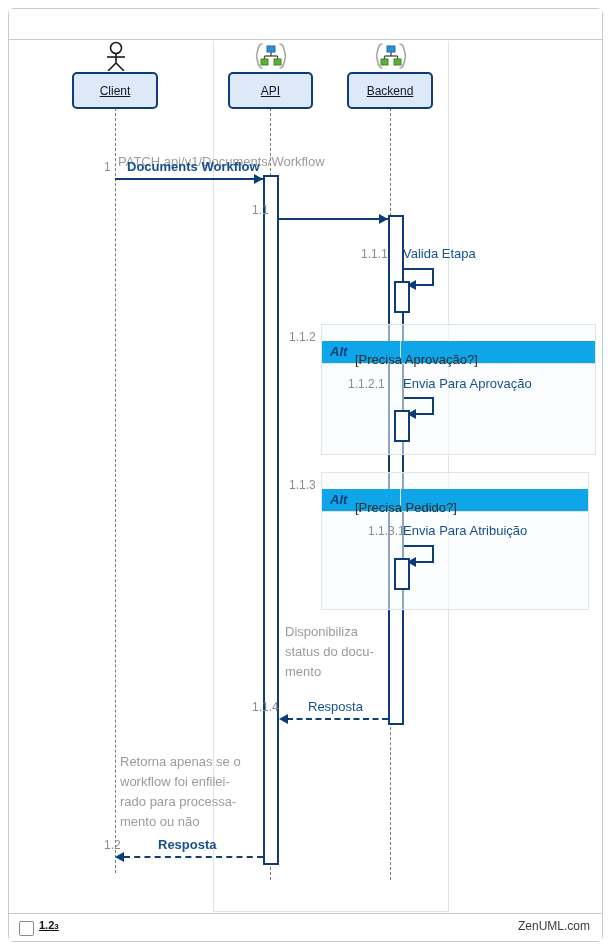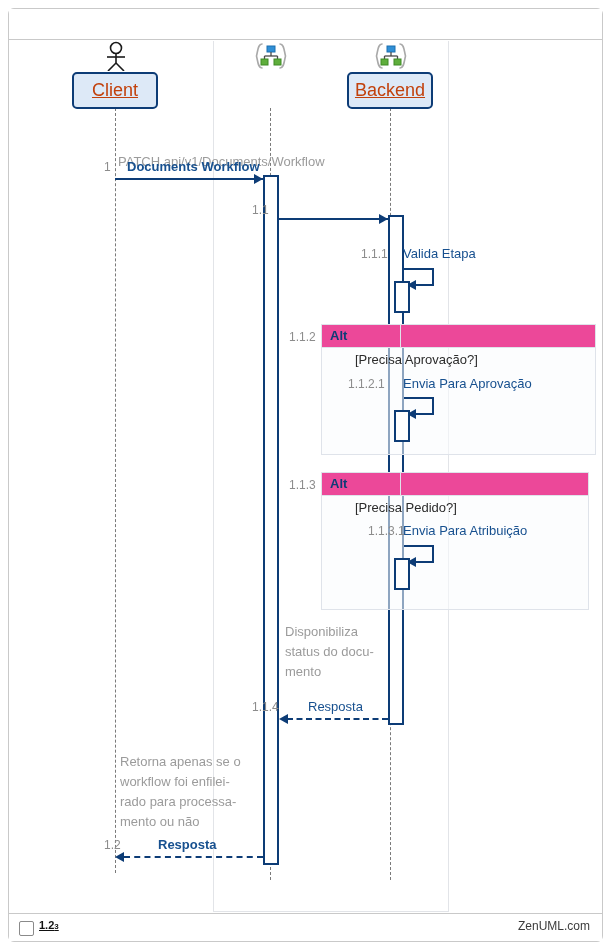--- a/index.html
+++ b/index.html
@@ -72,21 +72,21 @@
   .participant{
     position:absolute;
     height:37px;
     border:2px solid #0d3c76;
     border-radius:5px;
     background:#dde9f7;
     box-sizing:border-box;
     display:flex;align-items:center;justify-content:center;
   }
   .participant .pname{
-    font-size:18px;color:#c2410c;
+    font-size:12px;color:#0f172a;
     text-decoration:underline;
     white-space:nowrap;
   }
 
   
   .actor-icon{position:absolute;width:26px;height:30px;}
   
   .svc-icon{position:absolute;width:34px;height:28px;}
 
   
@@ -143,24 +143,25 @@
   }
 
   
   .fragment{
     position:absolute;
     border:1px solid #dfe3ea;
     background:rgba(250,251,253,0.55);
     box-sizing:border-box;
   }
   .fragment-head{
-    position:absolute;left:0;top:0;right:0;height:23px;
-    background:#ec4899;
+    position:absolute;left:0;top:16px;right:0;height:23px;
+    background:#0ea5e9;
     border-bottom:1px solid #dfe3ea;
     box-sizing:border-box;
+    font-style:italic;
   }
   .fragment-head .kw{
     position:absolute;left:8px;top:3px;
     font-size:13px;font-weight:bold;color:#0d3c76;
   }
   .fragment-head .divider{
     position:absolute;top:0;bottom:0;width:0;
     border-left:1px solid #dfe3ea;
   }
   .fragment-cond{
@@ -203,20 +204,23 @@
     <path d="M8 2 C4 2 4 8 2.5 14 C4 20 4 26 8 26" fill="none" stroke="#a9a9a9" stroke-width="1.6" stroke-linecap="round"></path>
     <path d="M26 2 C30 2 30 8 31.5 14 C30 20 30 26 26 26" fill="none" stroke="#a9a9a9" stroke-width="1.6" stroke-linecap="round"></path>
     <rect x="13" y="4" width="8" height="6" fill="#2f8fd6" stroke="#1d6fae" stroke-width="1"></rect>
     <line x1="17" y1="10" x2="17" y2="14" stroke="#4a4a4a" stroke-width="1.3"></line>
     <line x1="10.5" y1="14" x2="23.5" y2="14" stroke="#4a4a4a" stroke-width="1.3"></line>
     <line x1="10.5" y1="14" x2="10.5" y2="17" stroke="#4a4a4a" stroke-width="1.3"></line>
     <line x1="23.5" y1="14" x2="23.5" y2="17" stroke="#4a4a4a" stroke-width="1.3"></line>
     <rect x="7" y="17" width="7" height="6" fill="#5fae3c" stroke="#3f8a24" stroke-width="1"></rect>
     <rect x="20" y="17" width="7" height="6" fill="#5fae3c" stroke="#3f8a24" stroke-width="1"></rect>
   </svg>
+  <div class="participant" style="left:228px;top:72px;width:85px;">
+    <span class="pname">API</span>
+  </div>
 
   <svg class="svc-icon" style="left:374px;top:42px;" viewBox="0 0 34 28">
     <path d="M8 2 C4 2 4 8 2.5 14 C4 20 4 26 8 26" fill="none" stroke="#a9a9a9" stroke-width="1.6" stroke-linecap="round"></path>
     <path d="M26 2 C30 2 30 8 31.5 14 C30 20 30 26 26 26" fill="none" stroke="#a9a9a9" stroke-width="1.6" stroke-linecap="round"></path>
     <rect x="13" y="4" width="8" height="6" fill="#2f8fd6" stroke="#1d6fae" stroke-width="1"></rect>
     <line x1="17" y1="10" x2="17" y2="14" stroke="#4a4a4a" stroke-width="1.3"></line>
     <line x1="10.5" y1="14" x2="23.5" y2="14" stroke="#4a4a4a" stroke-width="1.3"></line>
     <line x1="10.5" y1="14" x2="10.5" y2="17" stroke="#4a4a4a" stroke-width="1.3"></line>
     <line x1="23.5" y1="14" x2="23.5" y2="17" stroke="#4a4a4a" stroke-width="1.3"></line>
     <rect x="7" y="17" width="7" height="6" fill="#5fae3c" stroke="#3f8a24" stroke-width="1"></rect>

